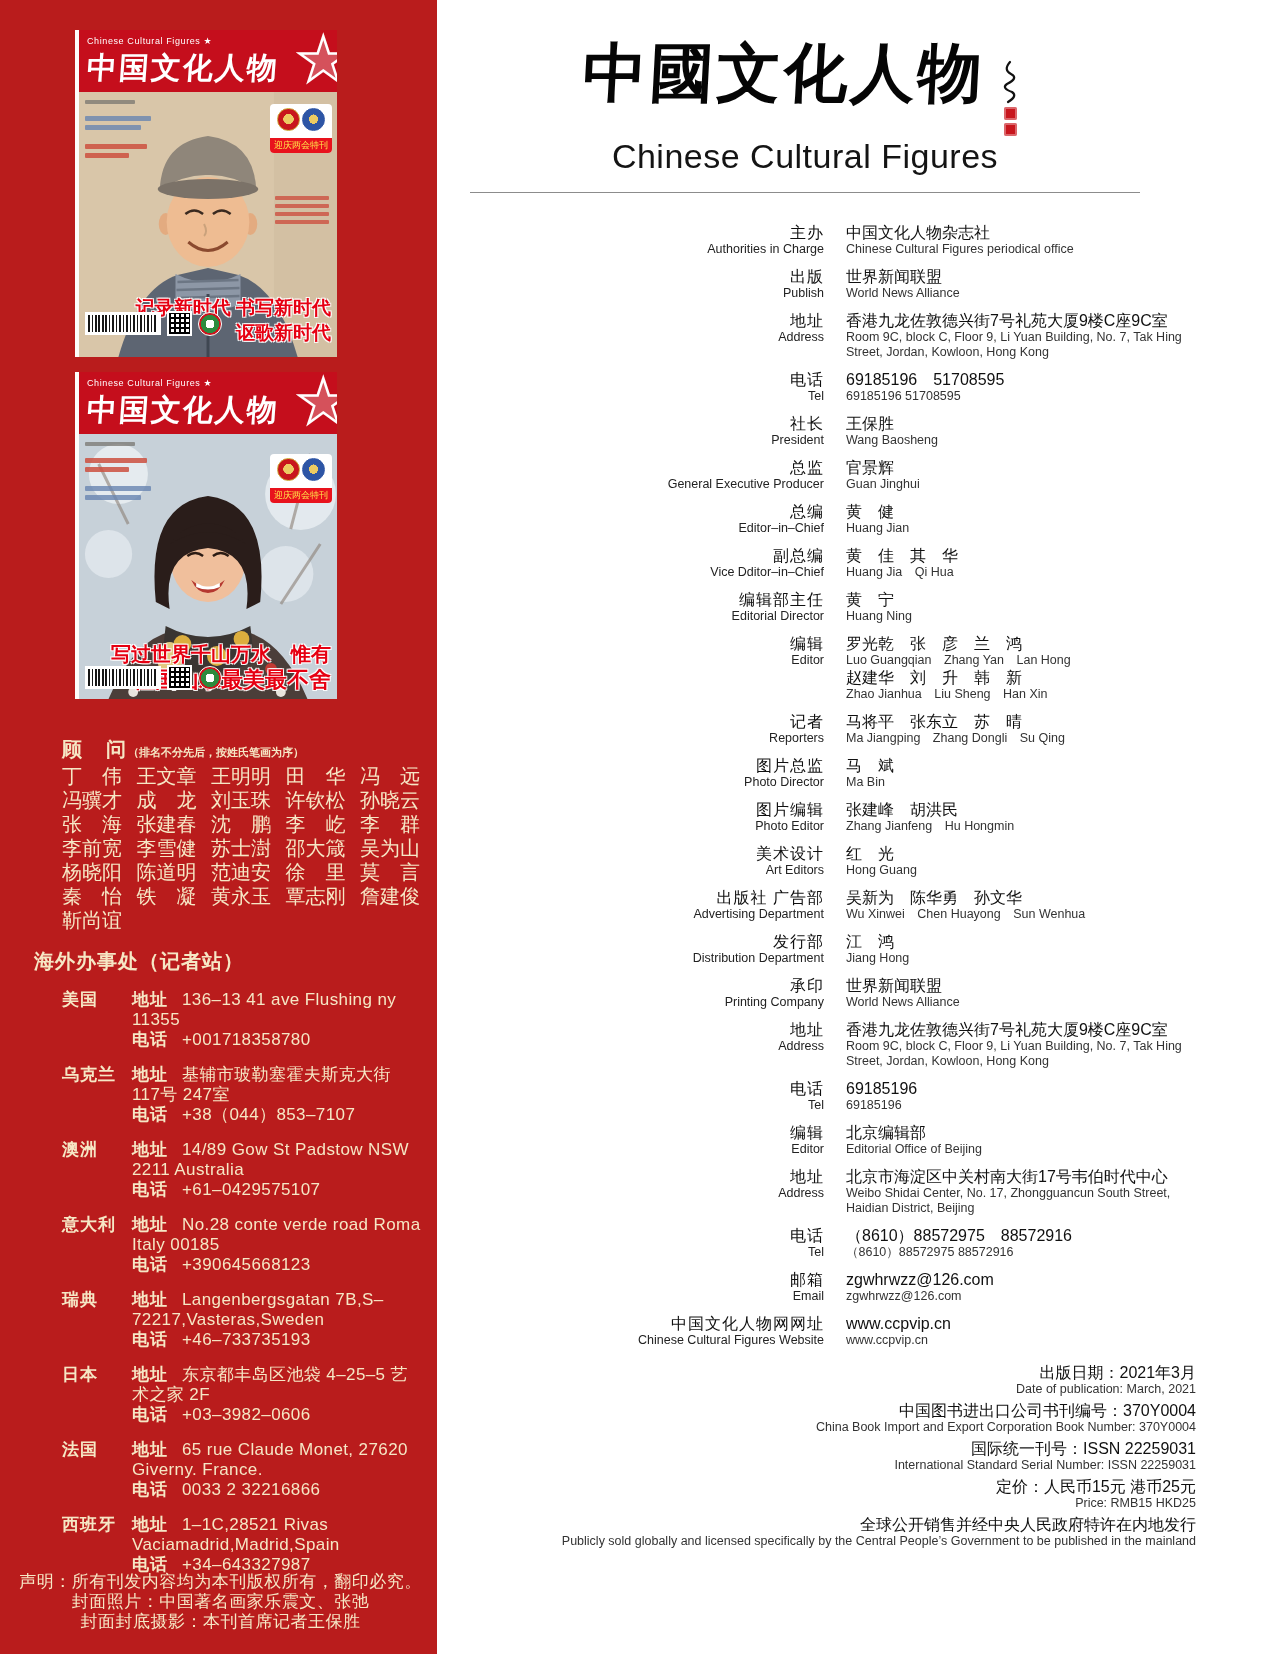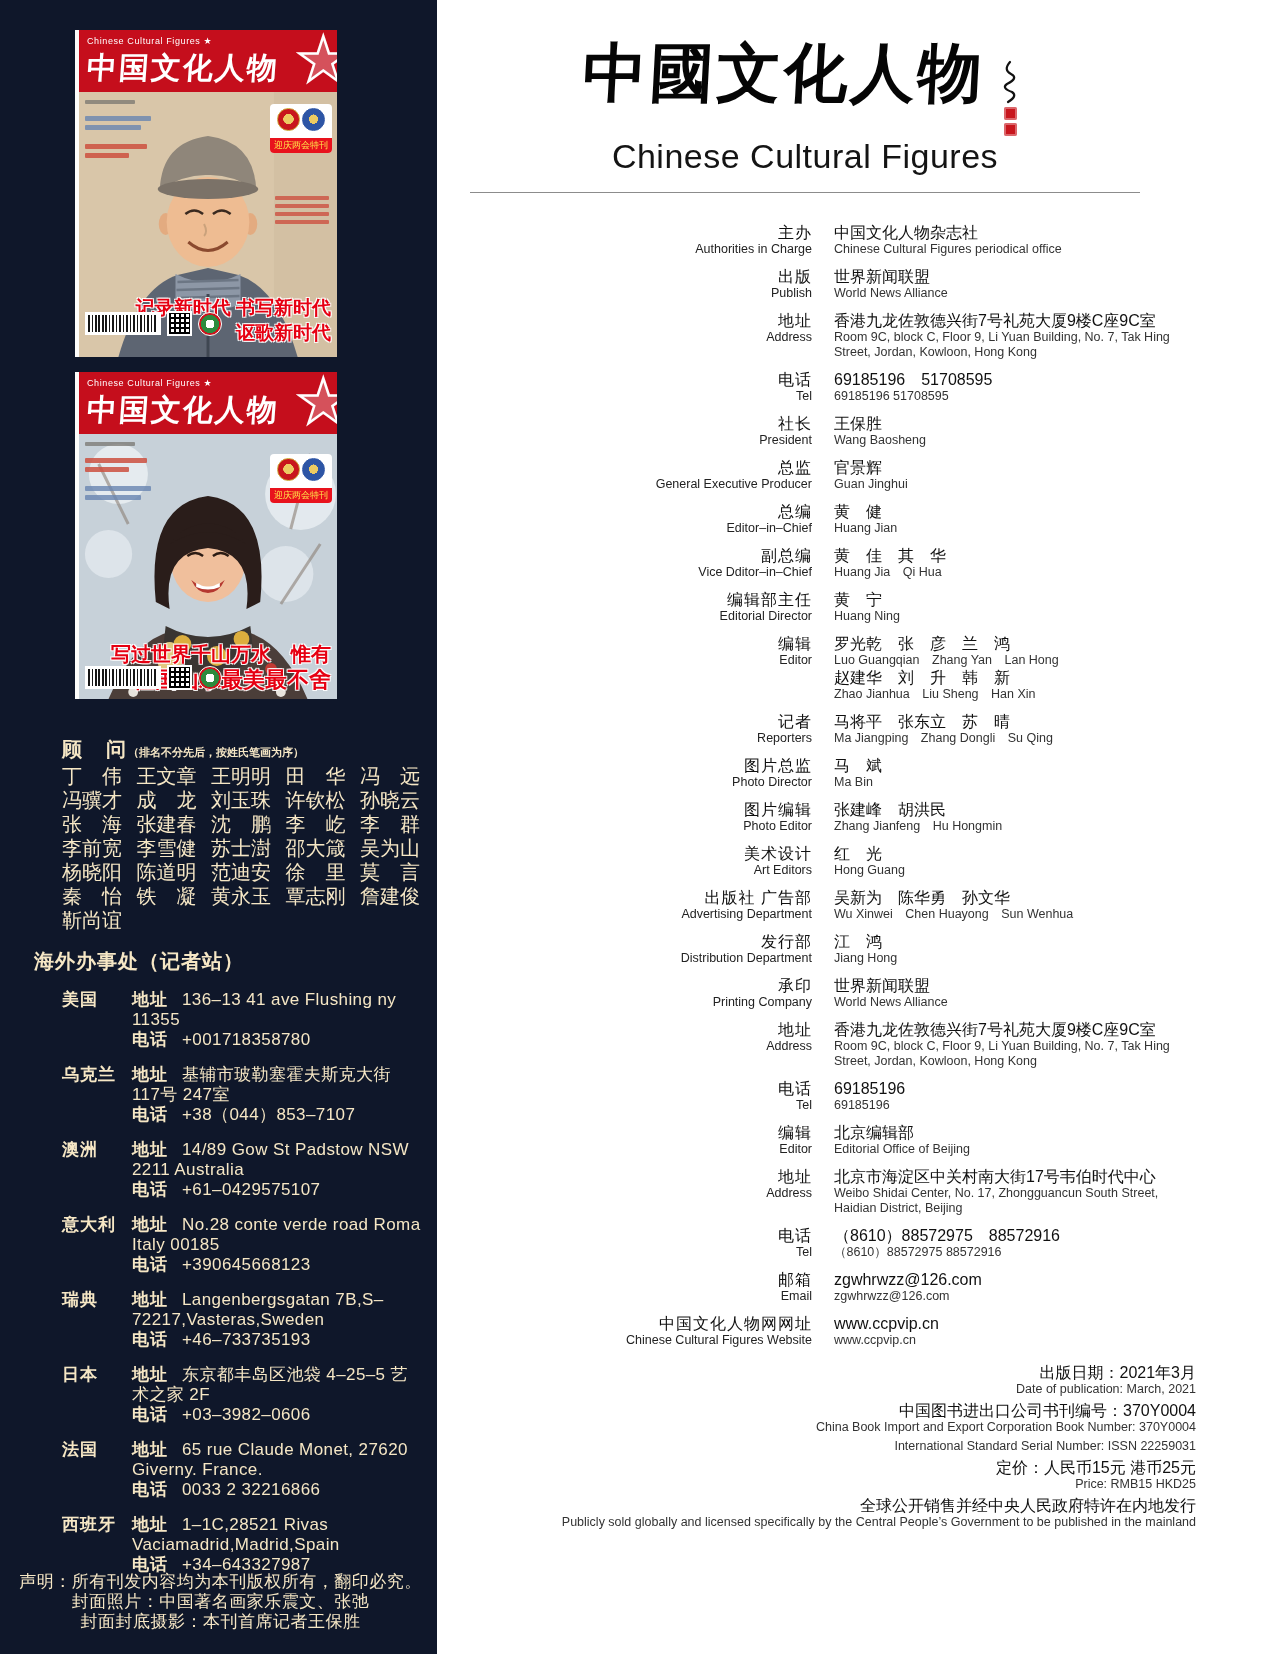--- a/index.html
+++ b/index.html
@@ -1,20 +1,20 @@
 <!DOCTYPE html>
 <html><head>
 <meta charset="utf-8">
 <style>
   * { margin:0; padding:0; box-sizing:border-box; }
   body { font-family:"Liberation Sans", sans-serif; background:#fff; }
   .page { position:relative; width:1270px; height:1654px; background:#ffffff; overflow:hidden; }
 
   
-  .sidebar { position:absolute; left:0; top:0; width:437px; height:1654px; background:#0f172a; overflow:hidden; }
+  .sidebar { position:absolute; left:0; top:0; width:437px; height:1654px; background:#b91c1c; overflow:hidden; }
 
   .cover { position:relative; width:262px; margin-left:75px; height:327px; background:#d9c6a9; overflow:hidden; }
   .cover.first { margin-top:30px; }
   .cover.second { margin-top:15px; }
   .spine { position:absolute; left:0; top:0; width:4px; height:100%; background:#fdfdfb; z-index:6; }
   .mast { position:absolute; left:0; top:0; right:0; height:62px; background:#c50e1c; z-index:4; overflow:hidden; padding:6px 0 0 12px; }
   .mast-small { font-size:9px; color:#fff; letter-spacing:.6px; }
   .mini-star { font-size:9px; color:#fff; margin-left:3px; }
   .mast-title { font-size:30px; font-weight:900; color:#fff; letter-spacing:2px; margin-top:2px; transform:skewX(-4deg); white-space:nowrap; }
   .big-star { position:absolute; right:-14px; top:-2px; font-size:62px; line-height:64px; color:rgba(255,255,255,.28); -webkit-text-stroke:2.5px #fff; }
@@ -75,21 +75,21 @@
   
   .main { position:absolute; left:437px; top:0; width:833px; height:1654px; background:#fff; }
   .header { margin:34px 0 0 33px; width:670px; text-align:center; }
   .logo-row { display:flex; justify-content:center; align-items:flex-start; gap:8px; }
   .logo-title { font-family:"DejaVu Serif", serif; font-size:64px; line-height:78px; font-weight:900; color:#050505; letter-spacing:3px; transform:skewX(-3deg); white-space:nowrap; }
   .logo-sig { display:flex; flex-direction:column; align-items:center; margin-top:26px; width:34px; }
   .seal { width:13px; height:13px; background:#c8161d; border-radius:2px; margin-top:3px; box-shadow:inset 0 0 0 2px rgba(255,255,255,.35); }
   .logo-sub { font-size:34px; color:#141414; line-height:40px; margin-top:0; letter-spacing:.5px; }
   .divider { height:1px; background:#8c8c8c; margin:16px 0 0 33px; width:670px; }
 
-  .rows { margin:30px 0 0 0; display:flex; flex-direction:column; gap:10px;padding-left:27px; }
+  .rows { margin:30px 0 0 12px; display:flex; flex-direction:column; gap:10px;padding-left:27px; }
   .row { display:grid; grid-template-columns:348px 1fr; column-gap:22px; }
   .lab { text-align:right; }
   .lab .lcn { font-size:16px; line-height:19px; color:#101010; letter-spacing:1px; }
   .lab .len { font-size:12.5px; line-height:15px; color:#222; }
   .val { width:358px; }
   .val .vcn { font-size:16px; line-height:19px; color:#101010; }
   .val .ven { font-size:12.5px; line-height:15px; color:#333; }
   .val .vcn:empty, .val .ven:empty { display:none; }
 
   .footer { width:726px; margin:15px 0 0 33px; text-align:right; }
@@ -651,20 +651,21 @@
           <div class="fcn">出版日期：2021年3月</div>
           <div class="fen">Date of publication: March, 2021</div>
         </div>
 
         <div class="fitem">
           <div class="fcn">中国图书进出口公司书刊编号：370Y0004</div>
           <div class="fen">China Book Import and Export Corporation Book Number: 370Y0004</div>
         </div>
 
         <div class="fitem">
+          <div class="fcn">国际统一刊号：ISSN 22259031</div>
           <div class="fen">International Standard Serial Number: ISSN 22259031</div>
         </div>
 
         <div class="fitem">
           <div class="fcn">定价：人民币15元 港币25元</div>
           <div class="fen">Price: RMB15  HKD25</div>
         </div>
 
         <div class="fitem">
           <div class="fcn">全球公开销售并经中央人民政府特许在内地发行</div>

